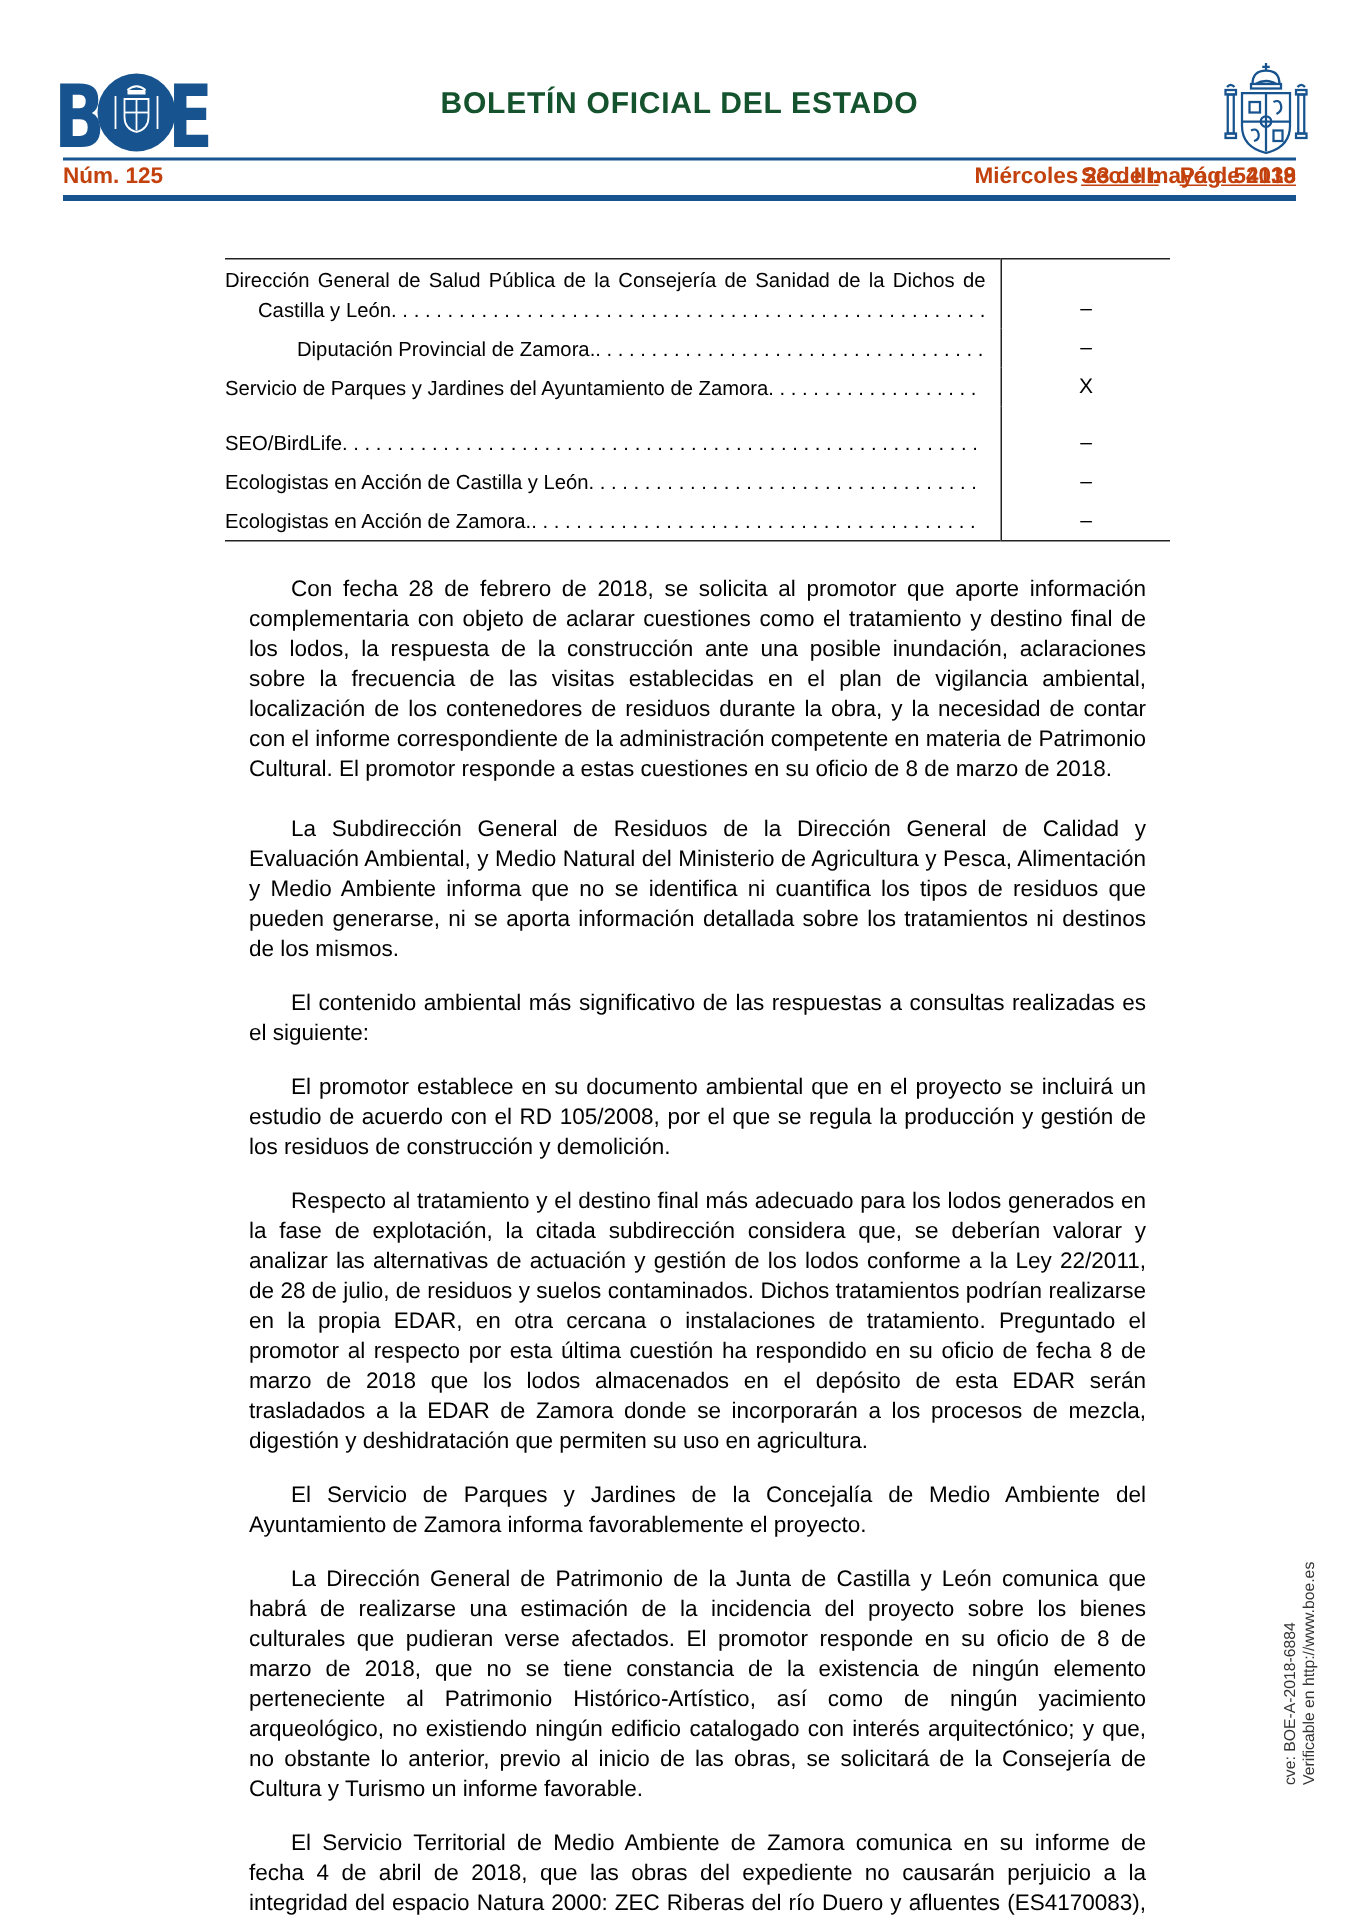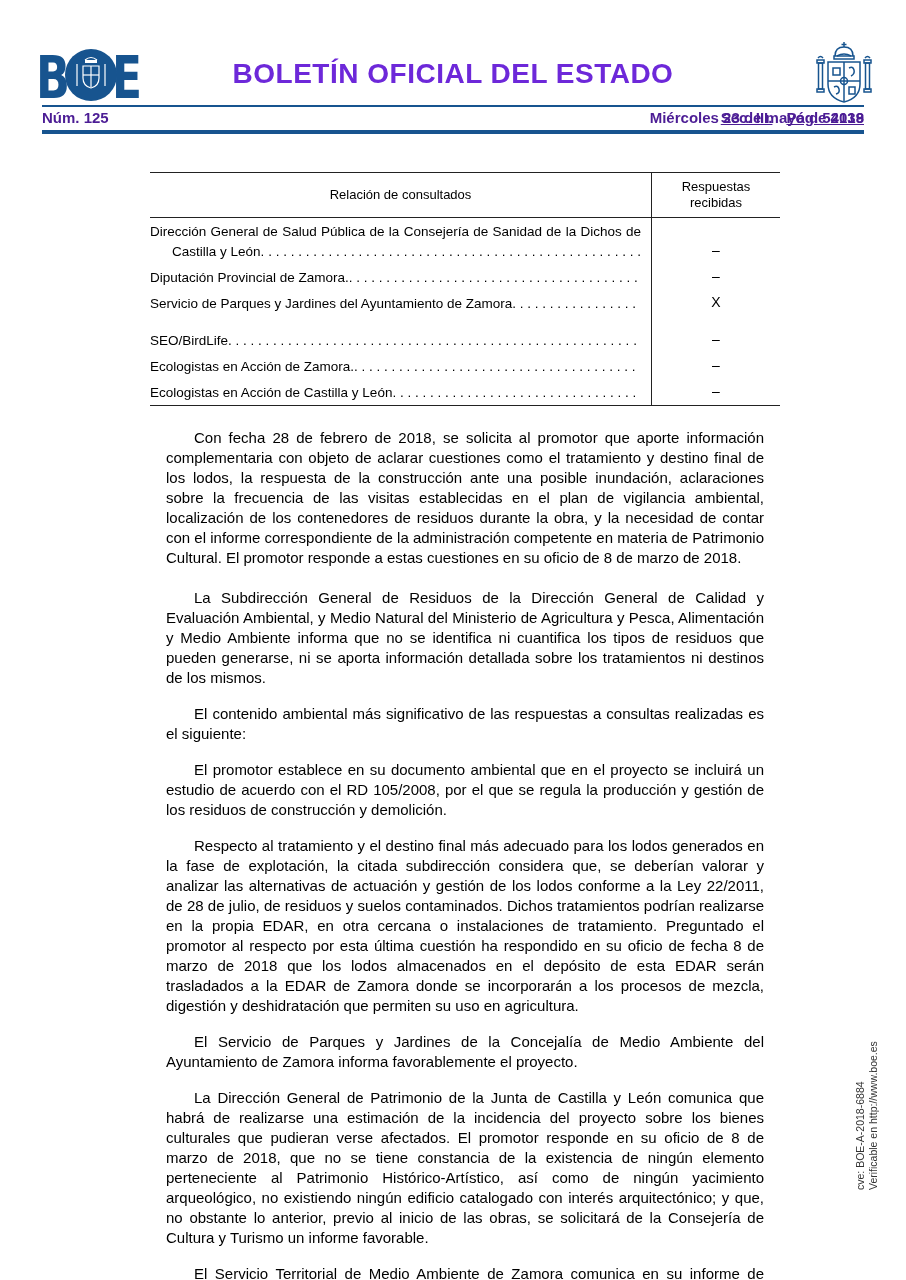--- a/index.html
+++ b/index.html
@@ -9,30 +9,30 @@
     height: 1280px;
     background: #ffffff;
     font-family: "Liberation Sans", sans-serif;
     color: #000;
     overflow: hidden;
   }
   
   .logo-wrap { position: absolute; left: 40px; top: 48px; width: 102px; height: 54px; }
   .masthead-title {
     position: absolute; left: 0; right: 0; top: 58px;
-    text-align: center; font-size: 28px; font-weight: bold;
-    letter-spacing: 0.5px; color: #6d28d9;
+    text-align: center; font-size: 20px; font-weight: bold;
+    letter-spacing: 0.5px; color: #14532d;
   }
   .arms-wrap { position: absolute; left: 813px; top: 40px; width: 62px; height: 66px; }
   .rule { position: absolute; left: 42px; width: 822px; background: #17548F; }
   .rule-thin  { top: 105px; height: 2px; }
   .rule-thick { top: 130px; height: 4px; }
   .subheader {
     position: absolute; left: 42px; right: 42px; top: 109px; height: 20px;
-    font-size: 15px; font-weight: bold; color: #4c1d95;
+    font-size: 15px; font-weight: bold; color: #c2410c;
   }
   .sh-left   { position: absolute; left: 0; top: 0; }
   .sh-center { position: absolute; left: 0; right: 0; top: 0; text-align: right; }
   .sh-right  { position: absolute; right: 0; top: 0; }
   .sh-right span { margin-left: 14px; text-decoration: underline; }
 
   
   .content { position: absolute; left: 150px; top: 172px; width: 630px; }
 
   
@@ -133,37 +133,33 @@
   <div class="subheader">
     <span class="sh-left">Núm. 125</span>
     <span class="sh-center">Miércoles 23 de mayo de 2018</span>
     <span class="sh-right"><span>Sec. III.</span><span>Pág. 54139</span></span>
   </div>
   <div class="rule rule-thick"></div>
 
   <div class="content">
 
     <div class="ctable">
-      <div class="trow thead">
-        <div class="tc tc-name">Relación de consultados</div>
-        <div class="tc tc-val">Respuestas recibidas</div>
-      </div>
 
   <div class="trow">
     <div class="tc tc-name">
       <div class="clip just" style="max-height: 42px;"><span class="nm">Dirección General de Salud Pública de la Consejería de Sanidad de la Dichos de Castilla y León.</span><span class="dots"></span></div>
     </div>
     <div class="tc tc-val">
       <span class="val">–</span>
     </div>
   </div>
 
   <div class="trow">
     <div class="tc tc-name">
-      <div class="clip" style="max-height: 22px;"><span class="nm">Diputación Provincial de Zamora..</span><span class="dots"></span></div>
+      <div class="clip" style="max-height: 22px; margin-left: 48px;"><span class="nm">Diputación Provincial de Zamora..</span><span class="dots"></span></div>
     </div>
     <div class="tc tc-val">
       <span class="val">–</span>
     </div>
   </div>
 
   <div class="trow">
     <div class="tc tc-name">
       <div class="clip" style="max-height: 22px;"><span class="nm">Servicio de Parques y Jardines del Ayuntamiento de Zamora.</span><span class="dots"></span></div>
     </div>
@@ -176,30 +172,30 @@
     <div class="tc tc-name">
       <div class="clip" style="max-height: 22px; margin-top: 15px;"><span class="nm">SEO/BirdLife.</span><span class="dots"></span></div>
     </div>
     <div class="tc tc-val">
       <span class="val">–</span>
     </div>
   </div>
 
   <div class="trow">
     <div class="tc tc-name">
+      <div class="clip" style="max-height: 22px;"><span class="nm">Ecologistas en Acción de Castilla y León.</span><span class="dots"></span></div>
+    </div>
+    <div class="tc tc-val">
+      <span class="val">–</span>
+    </div>
+  </div>
+
+  <div class="trow">
+    <div class="tc tc-name">
       <div class="clip" style="max-height: 22px;"><span class="nm">Ecologistas en Acción de Zamora..</span><span class="dots"></span></div>
-    </div>
-    <div class="tc tc-val">
-      <span class="val">–</span>
-    </div>
-  </div>
-
-  <div class="trow">
-    <div class="tc tc-name">
-      <div class="clip" style="max-height: 22px;"><span class="nm">Ecologistas en Acción de Castilla y León.</span><span class="dots"></span></div>
     </div>
     <div class="tc tc-val">
       <span class="val">–</span>
     </div>
   </div>
 </div>
 
     <div class="doc-body">
   <p class="bp">Con fecha 28 de febrero de 2018, se solicita al promotor que aporte información complementaria con objeto de aclarar cuestiones como el tratamiento y destino final de los lodos, la respuesta de la construcción ante una posible inundación, aclaraciones sobre la frecuencia de las visitas establecidas en el plan de vigilancia ambiental, localización de los contenedores de residuos durante la obra, y la necesidad de contar con el informe correspondiente de la administración competente en materia de Patrimonio Cultural. El promotor responde a estas cuestiones en su oficio de 8 de marzo de 2018.</p>
 

